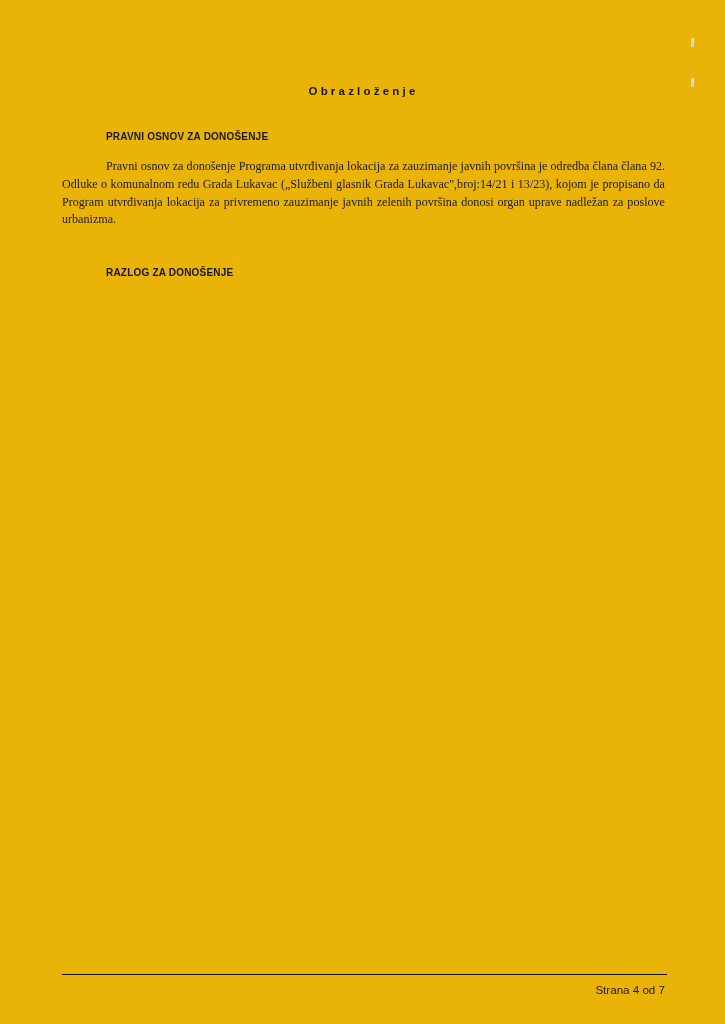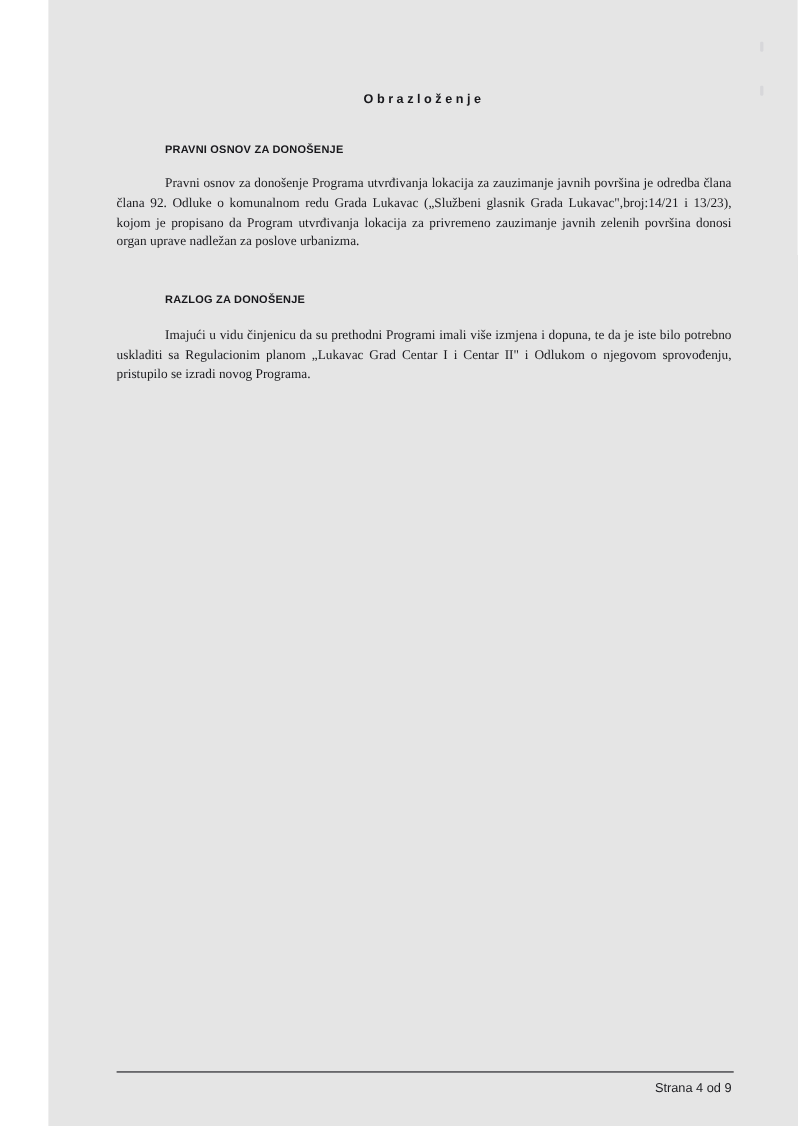--- a/index.html
+++ b/index.html
@@ -11,22 +11,21 @@
     width: 725px;
     height: 1024px;
     position: relative;
     font-family: "Liberation Sans", sans-serif;
     color: #1b1b1f;
     overflow: hidden;
   }
   .page {
     position: absolute;
     inset: 0;
-    background: #e5e5e5;
-    margin-left: 44px;
+    background: #eab308;
   }
   .page-inner {
     position: absolute;
     left: 62px;
     right: 60px;
     top: 0;
     bottom: 0;
   }
   .doc-heading {
     margin-top: 85px;
@@ -100,22 +99,21 @@
   <div class="page-inner">
 
     <div class="doc-heading">Obrazloženje</div>
 
     <div class="section-title first">PRAVNI OSNOV ZA DONOŠENJE</div>
 
     <p class="body-text">Pravni osnov za donošenje Programa utvrđivanja lokacija za zauzimanje javnih površina je odredba člana člana 92. Odluke o komunalnom redu Grada Lukavac („Službeni glasnik Grada Lukavac",broj:14/21 i 13/23), kojom je propisano da Program utvrđivanja lokacija za privremeno zauzimanje javnih zelenih površina donosi organ uprave nadležan za poslove urbanizma.</p>
 
     <div class="section-title second">RAZLOG  ZA DONOŠENJE</div>
 
-    <p class="body-text second">Imajući u vidu činjenicu da su prethodni Programi imali više izmjena i dopuna, te da je iste bilo potrebno uskladiti sa Regulacionim planom „Lukavac Grad Centar I i Centar II" i Odlukom o njegovom sprovođenju, pristupilo se izradi novog Programa.</p>
 
   </div>
 
   <div class="footer">
     <hr class="footer-rule">
-    <div class="footer-text">Strana 4 od 9</div>
+    <div class="footer-text">Strana 4 od 7</div>
   </div>
 
 </div>
 
 </body></html>

